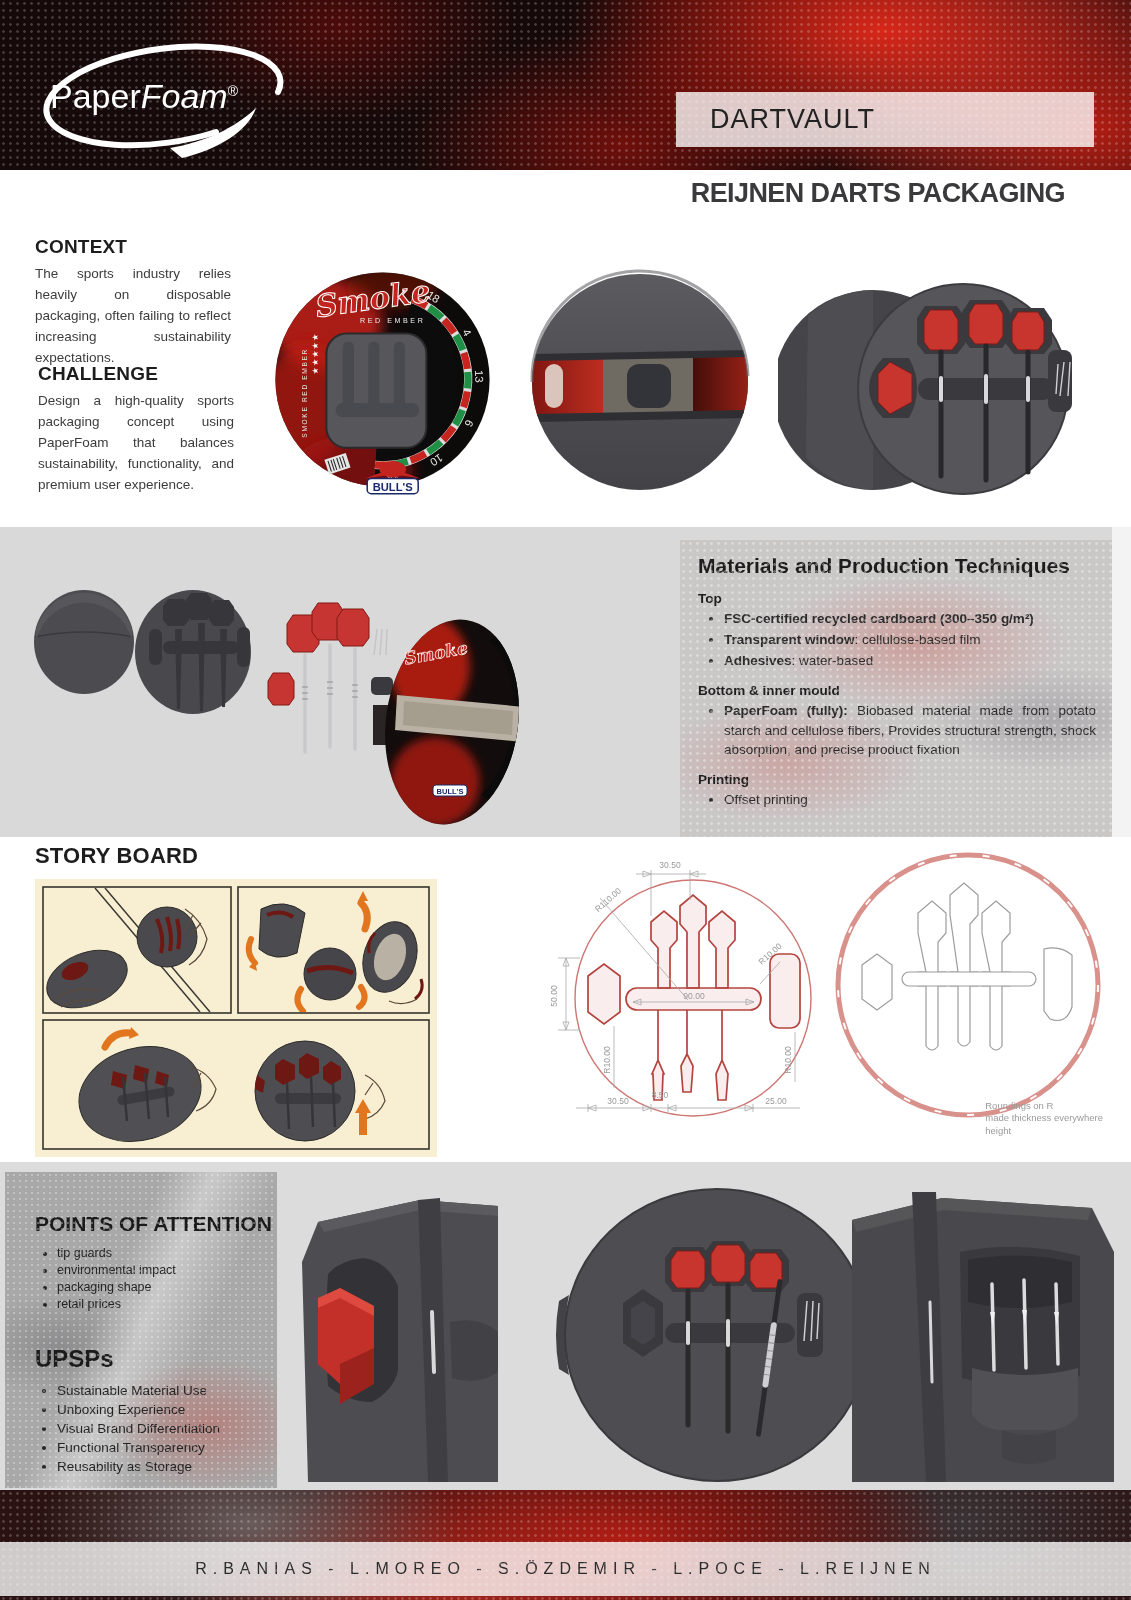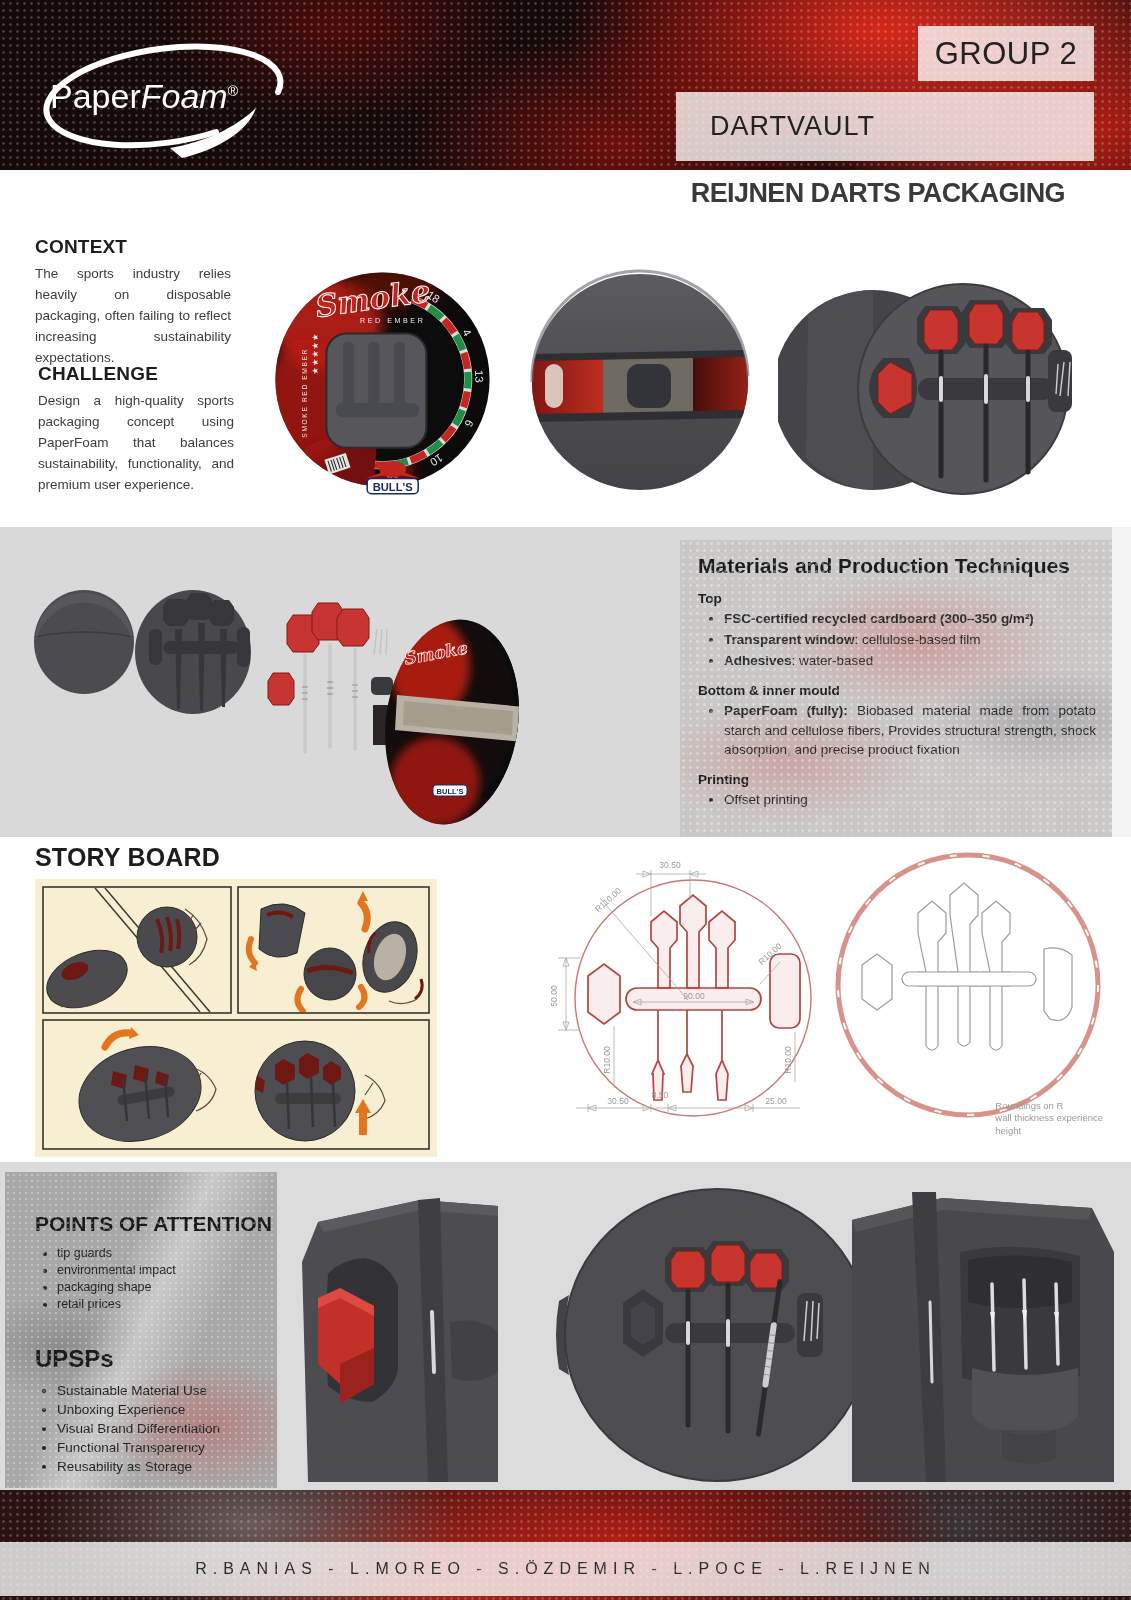--- a/index.html
+++ b/index.html
@@ -23,21 +23,21 @@
     radial-gradient(ellipse 360px 160px at 40% 90%, rgba(215,60,45,.8), transparent 75%),
     #2a1212;}
   .dots::after{content:"";position:absolute;inset:0;
     background-image:radial-gradient(circle, rgba(255,255,255,.20) 1.1px, transparent 1.6px);
     background-size:7px 7px;pointer-events:none;}
 
   
   #band-top{left:0;top:0;width:1131px;height:170px;}
   .tagbox{background:rgba(255,255,255,.78);color:#222;display:flex;align-items:center;z-index:3;}
   #group-box{left:918px;top:26px;width:176px;height:55px;font-size:31px;justify-content:center;letter-spacing:.5px;}
-  #dart-box{left:676px;top:92px;width:418px;height:69px;font-size:27px;padding-left:34px;letter-spacing:1px;}
+  #dart-box{left:676px;top:92px;width:418px;height:55px;font-size:27px;padding-left:34px;letter-spacing:1px;}
 
   
   #headline{right:66px;top:180px;text-align:right;font-weight:bold;font-size:27px;line-height:27px;
             color:#3a3a3c;letter-spacing:-.6px;}
   .blockhead{font-weight:bold;font-size:19px;color:#1d1d1d;letter-spacing:.2px;}
   .blockbody{font-size:13.5px;line-height:1.55;color:#3c3c3c;text-align:justify;}
   #context{left:35px;top:236px;width:196px;}
   #challenge{left:38px;top:363px;width:196px;}
   .blockbody{margin-top:6px;}
 
@@ -55,21 +55,21 @@
     background-size:7px 7px;pointer-events:none;}
   #materials h2{margin:0;font-size:21px;color:#1c1c1c;}
   .mgroup{margin-top:13px;}
   .mgroup .ghead{font-weight:bold;font-size:13.5px;color:#1e1e1e;}
   .mgroup ul{margin:3px 0 0 0;padding-left:26px;}
   .mgroup li{font-size:13.5px;line-height:1.42;color:#2c2c2c;margin:2px 0;}
   .mgroup li.just{text-align:justify;width:372px;}
   .b{font-weight:bold;}
 
   
-  #story-title{left:35px;top:843px;font-size:25px;}
+  #story-title{left:35px;top:843px;font-size:22px;}
   #storyboard{left:35px;top:879px;}
   #technote{right:28px;top:1100px;text-align:left;font-size:9.5px;line-height:1.3;color:#9b9b9b;}
 
   
   #band-bottom{left:0;top:1162px;width:1131px;height:328px;background:#dcdcdc;}
   #poa-panel{left:5px;top:10px;width:272px;height:316px;padding:40px 0 0 30px;
     background:
      linear-gradient(115deg, rgba(255,255,255,0) 38%, rgba(255,255,255,.38) 50%, rgba(255,255,255,0) 66%),
      radial-gradient(ellipse 140px 90px at 75% 80%, rgba(200,60,48,.35), transparent 75%),
      radial-gradient(ellipse 120px 70px at 20% 55%, rgba(90,90,95,.35), transparent 75%),
@@ -95,23 +95,20 @@
 <div id="page">
 
   <div id="band-top" class="abs smoke dots">
     <svg class="abs" style="left:20px;top:30px;" width="280" height="140" viewBox="0 0 280 140">
       <path d="M258,62 A118,47 -8 1 0 196,102" fill="none" stroke="#fff" stroke-width="6" stroke-linecap="round"></path>
       <path d="M150,118 C185,112 215,98 236,78 C228,102 196,120 162,128 Z" fill="#fff"></path>
       <text x="30" y="78" font-size="34" fill="#fff" font-family="Liberation Sans,sans-serif">
         <tspan>Paper</tspan><tspan font-style="italic">Foam</tspan><tspan dy="-12" font-size="14">®</tspan>
       </text>
     </svg>
-    <div id="group-box" class="abs tagbox">
-      <span>GROUP 2</span>
-    </div>
     <div id="dart-box" class="abs tagbox">
       <span>DARTVAULT</span>
     </div>
   </div>
 
   <div id="headline" class="abs">
     <div>REIJNEN DARTS PACKAGING</div>
   </div>
 
   <div id="challenge" class="abs">
@@ -446,21 +443,21 @@
       <path d="M132,70 l0,-20 14,-12 14,12 0,20 -8,9 0,48 8,0 0,14 -8,0 0,56 q-6,8 -12,0 l0,-56 -8,0 0,-14 8,0 Z"></path>
       <path d="M164,88 l0,-20 14,-12 14,12 0,20 -8,9 0,30 8,0 0,14 -8,0 0,60 q-6,8 -12,0 l0,-60 -8,0 0,-14 8,0 Z"></path>
       <rect x="84" y="127" width="134" height="14" rx="7"></rect>
       <path d="M44,120 l15,-11 15,11 0,34 -15,11 -15,-11 Z"></path>
       <path d="M226,104 q16,-4 28,6 l0,52 q-6,18 -22,12 l-6,-8 Z"></path>
     </g>
   </svg>
 
   <div id="technote" class="abs">
     <div>Roundings on R</div>
-    <div>wall thickness experience</div>
+    <div>made thickness everywhere</div>
     <div>height</div>
   </div>
 
   <div id="band-bottom" class="abs">
 
     <div id="poa-panel" class="abs">
       <h3>POINTS OF ATTENTION</h3>
       <ul>
         <li>tip guards</li>
         <li>environmental impact</li>

